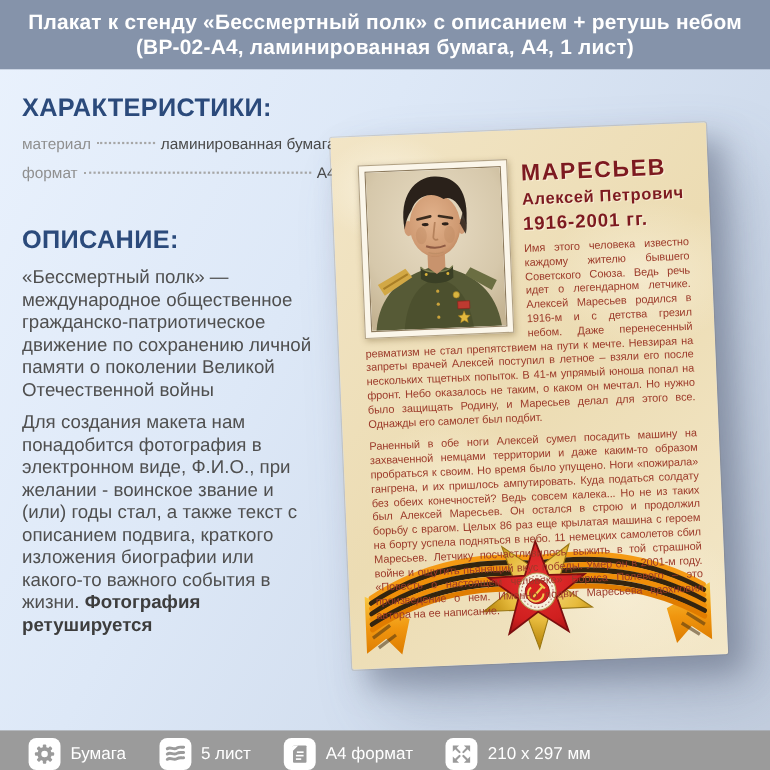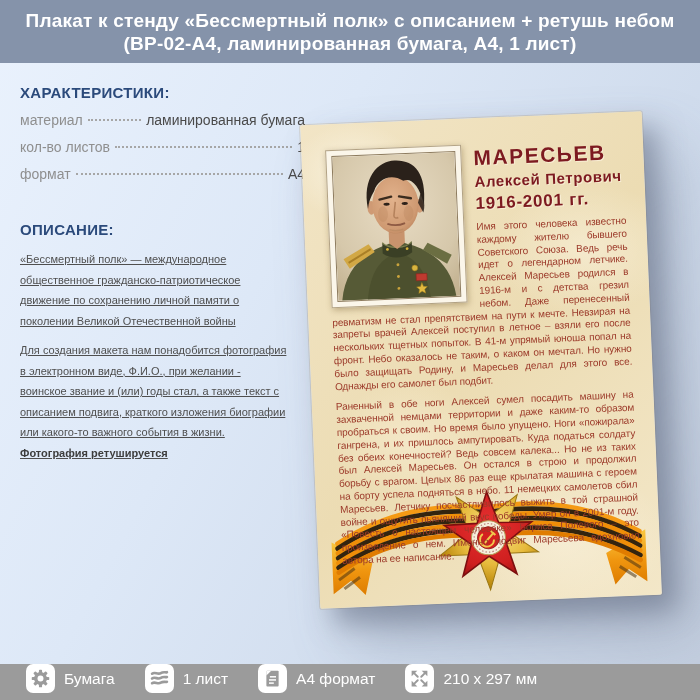--- a/index.html
+++ b/index.html
@@ -8,27 +8,27 @@
     background:linear-gradient(118deg,#eaf2fd 0%,#dde8f7 38%,#cfdbec 72%,#c3cedf 100%);
     overflow:hidden;}
 
   
   .topbar{position:absolute;left:0;top:0;width:700px;height:63px;background:#8593aa;
     display:flex;flex-direction:column;justify-content:center;align-items:center;}
   .topbar div{color:#ffffff;font-size:19px;font-weight:600;line-height:23px;text-align:center;letter-spacing:.2px;}
 
   
   .leftcol{position:absolute;left:20px;top:84px;width:285px;}
-  .h-blue{color:#2b4a7b;font-size:15px;font-weight:bold;margin:0 0 11px 0;letter-spacing:.3px;}
+  .h-blue{color:#2b4a7b;font-size:23px;font-weight:bold;margin:0 0 11px 0;letter-spacing:.3px;}
   .char-rows{margin-bottom:28px;}
   .char-row{display:flex;align-items:baseline;font-size:14px;height:27px;}
   .char-label{color:#8f8f8f;white-space:nowrap;}
   .leader{flex:1;border-bottom:2px dotted #a6a6a6;margin:0 5px;position:relative;top:-4px;min-width:12px;}
   .char-value{color:#4a4a4a;white-space:nowrap;}
-  .desc p{color:#4f4f4f;font-size:11px;line-height:20.5px;margin:0 17px 9px 0;text-decoration:underline;}
+  .desc p{color:#4f4f4f;font-size:17px;line-height:20.5px;margin:0 17px 9px 0;}
   .desc strong{color:#3d3d3d;}
 
   
   .poster{position:absolute;left:310px;top:118px;width:342px;height:484px;
     transform:rotate(-2.4deg);border-radius:2px;
     background:
       radial-gradient(90px 70px at 15% 10%,rgba(255,252,242,.55),rgba(255,252,242,0) 70%),
       radial-gradient(130px 95px at 82% 28%,rgba(255,250,236,.45),rgba(255,250,236,0) 70%),
       radial-gradient(110px 85px at 28% 66%,rgba(252,243,220,.5),rgba(252,243,220,0) 70%),
       radial-gradient(150px 110px at 72% 88%,rgba(255,250,238,.4),rgba(255,250,238,0) 70%),
@@ -42,21 +42,21 @@
     text-shadow:1px 1px 0 rgba(250,240,215,.9);}
   .p-name{color:#7d1a20;font-size:15px;font-weight:bold;letter-spacing:.6px;margin:0 0 4px 0;
     text-shadow:1px 1px 0 rgba(250,240,215,.9);}
   .p-years{color:#7d1a20;font-size:17px;font-weight:bold;letter-spacing:.8px;margin:0 0 7px 0;
     text-shadow:1px 1px 0 rgba(250,240,215,.9);}
   .p-body{color:#9c3a2a;font-size:10px;line-height:12.8px;text-align:justify;margin:0 0 8px 0;letter-spacing:-.1px;}
   .ribbon-svg{position:absolute;left:0;bottom:2px;width:342px;height:118px;z-index:1;}
 
   
   .bottombar{position:absolute;left:0;bottom:0;width:700px;height:36px;background:#9b9b9b;
-    display:flex;align-items:flex-start;padding-left:26px;box-sizing:border-box;gap:30px;}
+    display:flex;align-items:flex-end;padding-left:26px;box-sizing:border-box;gap:30px;}
   .foot-item{display:flex;align-items:center;gap:9px;}
   .badge{width:29px;height:29px;background:#ffffff;border-radius:7px;display:flex;align-items:center;justify-content:center;flex:0 0 auto;}
   .badge svg{display:block;}
   .foot-label{color:#ffffff;font-size:15.5px;white-space:nowrap;}
 </style>
 </head>
 <body>
 
 <div class="page">
 
@@ -65,25 +65,20 @@
     <div>(ВР-02-А4, ламинированная бумага, А4, 1 лист)</div>
   </header>
 
   <aside class="leftcol">
     <h2 class="h-blue">ХАРАКТЕРИСТИКИ:</h2>
     <div class="char-rows">
       <div class="char-row">
         <span class="char-label">материал</span>
         <span class="leader"></span>
         <span class="char-value">ламинированная бумага</span>
-      </div>
-      <div class="char-row">
-        <span class="char-label">кол-во листов</span>
-        <span class="leader"></span>
-        <span class="char-value">1</span>
       </div>
       <div class="char-row">
         <span class="char-label">формат</span>
         <span class="leader"></span>
         <span class="char-value">А4</span>
       </div>
     </div>
 
     <div class="desc">
       <h2 class="h-blue">ОПИСАНИЕ:</h2>
@@ -240,21 +235,21 @@
       <span class="foot-label">Бумага</span>
     </div>
     <div class="foot-item">
       <span class="badge">
         <svg viewBox="0 0 24 24" width="21" height="21" fill="none" stroke="#9b9b9b" stroke-width="3" stroke-linecap="round">
           <path d="M3.5,6.5 C7,3.8 10,8.2 13.5,5.8 C16.5,3.9 19,5.4 20.5,4.8"></path>
           <path d="M3.5,12 C7,9.3 10,13.7 13.5,11.3 C16.5,9.4 19,10.9 20.5,10.3"></path>
           <path d="M3.5,17.5 C7,14.8 10,19.2 13.5,16.8 C16.5,14.9 19,16.4 20.5,15.8"></path>
         </svg>
       </span>
-      <span class="foot-label">1 лист</span>
+      <span class="foot-label">5 лист</span>
     </div>
     <div class="foot-item">
       <span class="badge">
         <svg viewBox="0 0 24 24" width="21" height="21">
           <path d="M6,3 L18,3 C18.6,3 19,3.4 19,4 L19,20 C19,20.6 18.6,21 18,21 L6,21 C5.4,21 5,20.6 5,20 L5,4 C5,3.4 5.4,3 6,3 Z" fill="#9b9b9b"></path>
           <polygon points="5,3 10.5,3 5,8.5" fill="#ffffff"></polygon>
           <rect x="9" y="9.2" width="7" height="1.7" fill="#ffffff"></rect>
           <rect x="8" y="12.8" width="8" height="1.7" fill="#ffffff"></rect>
           <rect x="8" y="16.4" width="5.5" height="1.7" fill="#ffffff"></rect>
         </svg>

